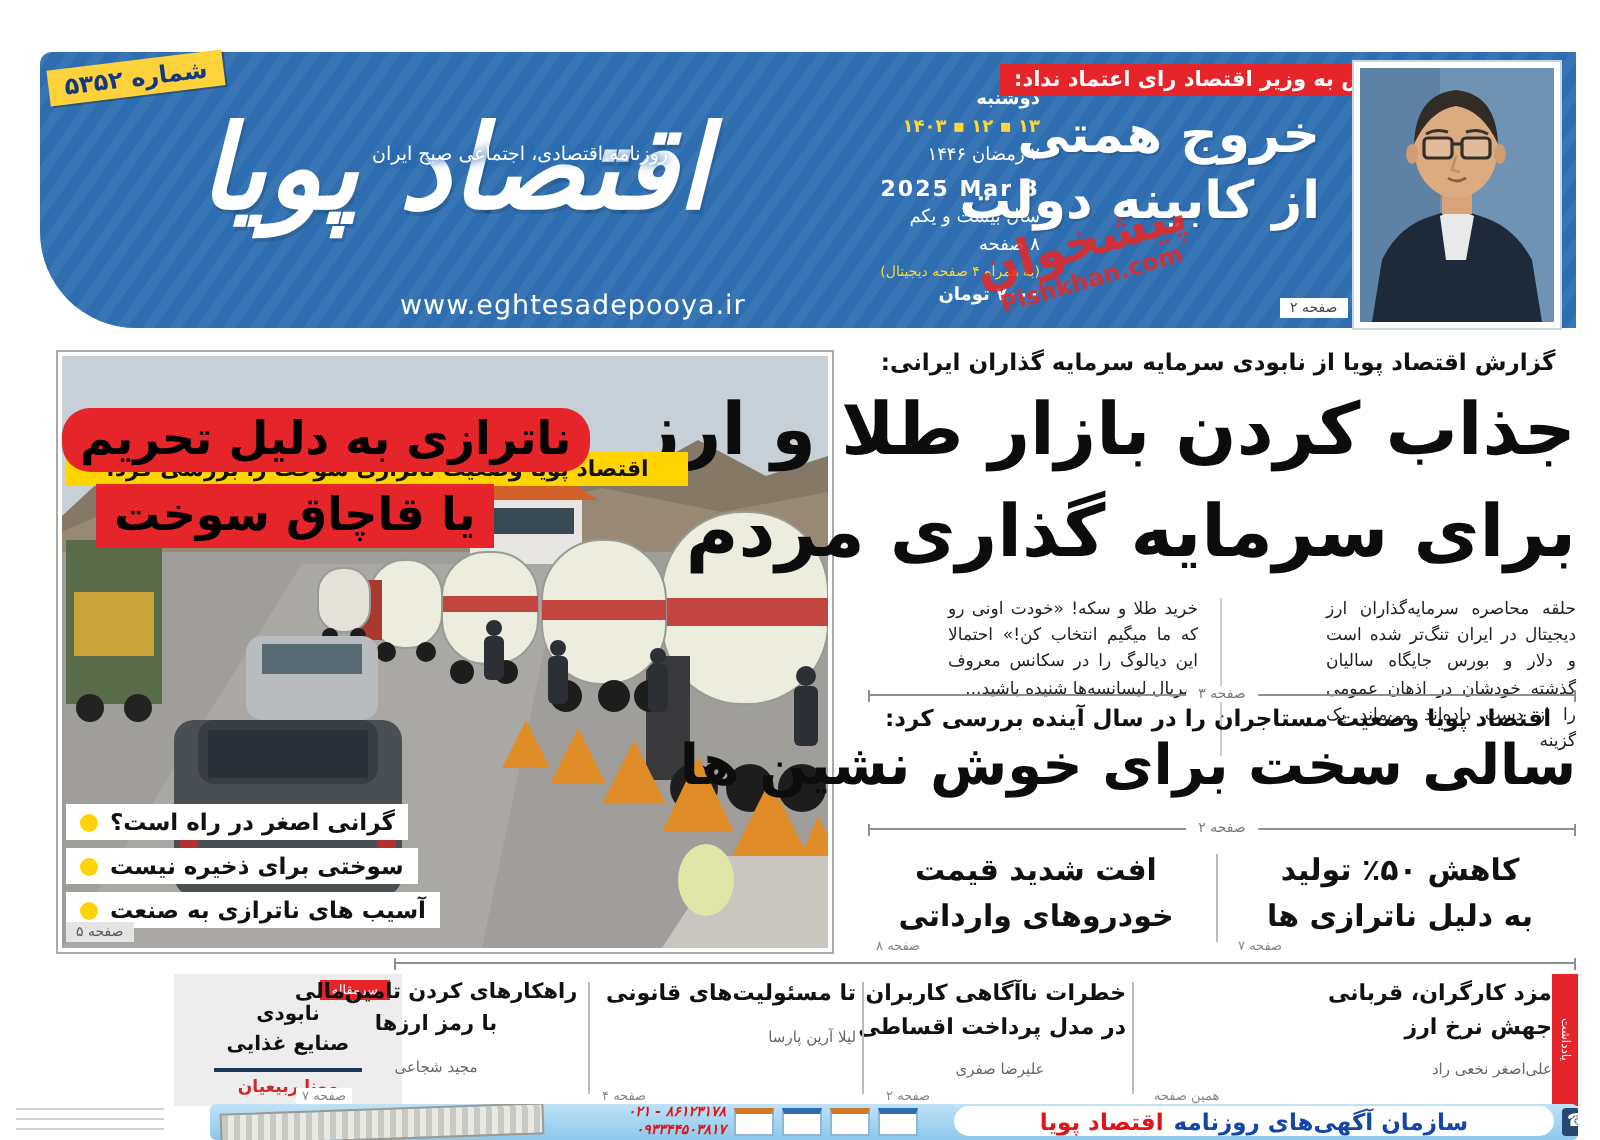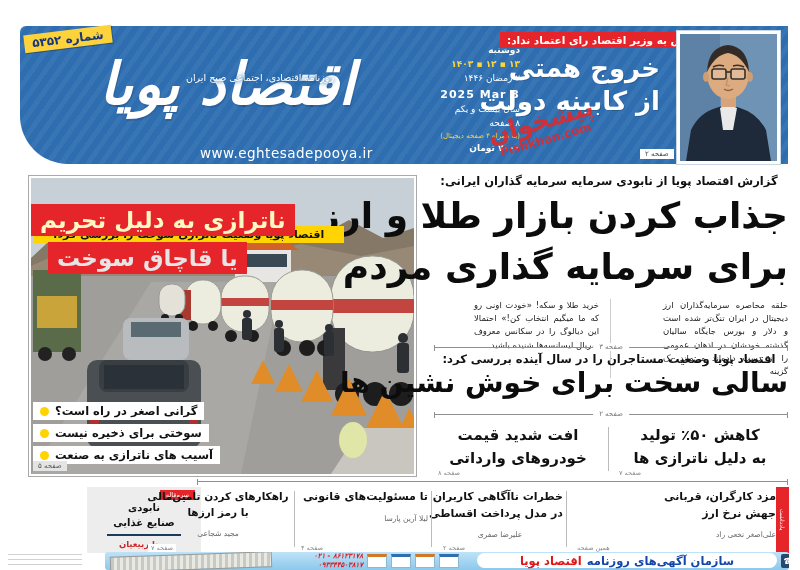--- a/index.html
+++ b/index.html
@@ -39,23 +39,23 @@
     font-size:7px;padding:1px 5px;}
   .portrait{position:absolute;left:657px;top:5px;width:97px;height:127px;
     border:3px solid #fff;box-shadow:0 0 0 1px #c9d6e4;background:#6f93b5;}
 
   
   .photo-frame{position:absolute;left:28px;top:175px;width:389px;height:302px;
     background:#fff;border:1px solid #a9a9a9;box-sizing:border-box;padding:2px;}
   .photo-inner{position:relative;width:100%;height:100%;overflow:hidden;background:#9a9894;}
   .photo-kicker{position:absolute;left:2px;top:7px;background:#ffd400;color:#111;
     font-size:11px;font-weight:bold;padding:2px 20px;white-space:nowrap;z-index:5;margin-top:41px;}
-  .photo-head1{position:absolute;left:0;top:26px;background:#e5252a;color:#fef9c3;
-    font-size:23px;font-weight:bold;padding:3px 9px;white-space:nowrap;z-index:5;}
-  .photo-head2{position:absolute;left:17px;top:64px;background:#e5252a;color:#e5e5e5;
+  .photo-head1{position:absolute;left:0;top:26px;background:#e5252a;color:#000000;
+    font-size:23px;font-weight:bold;padding:3px 9px;white-space:nowrap;z-index:5;border-radius:14px;}
+  .photo-head2{position:absolute;left:17px;top:64px;background:#e5252a;color:#000000;
     font-size:23px;font-weight:bold;padding:3px 9px;white-space:nowrap;z-index:5;}
   .bullet-strip{position:absolute;left:2px;background:#fff;color:#111;font-size:11.5px;
     font-weight:bold;padding:2px 7px;display:flex;align-items:center;gap:6px;
     white-space:nowrap;z-index:5;}
   .bullet-dot{width:9px;height:9px;border-radius:50%;background:#ffd400;flex:0 0 auto;}
   .photo-pageref{position:absolute;left:2px;bottom:3px;background:#e4e4e4;color:#555;
     font-size:7px;padding:1px 5px;z-index:5;}
 
   
   .kicker{position:absolute;text-align:center;font-size:11.5px;font-weight:bold;color:#111;

